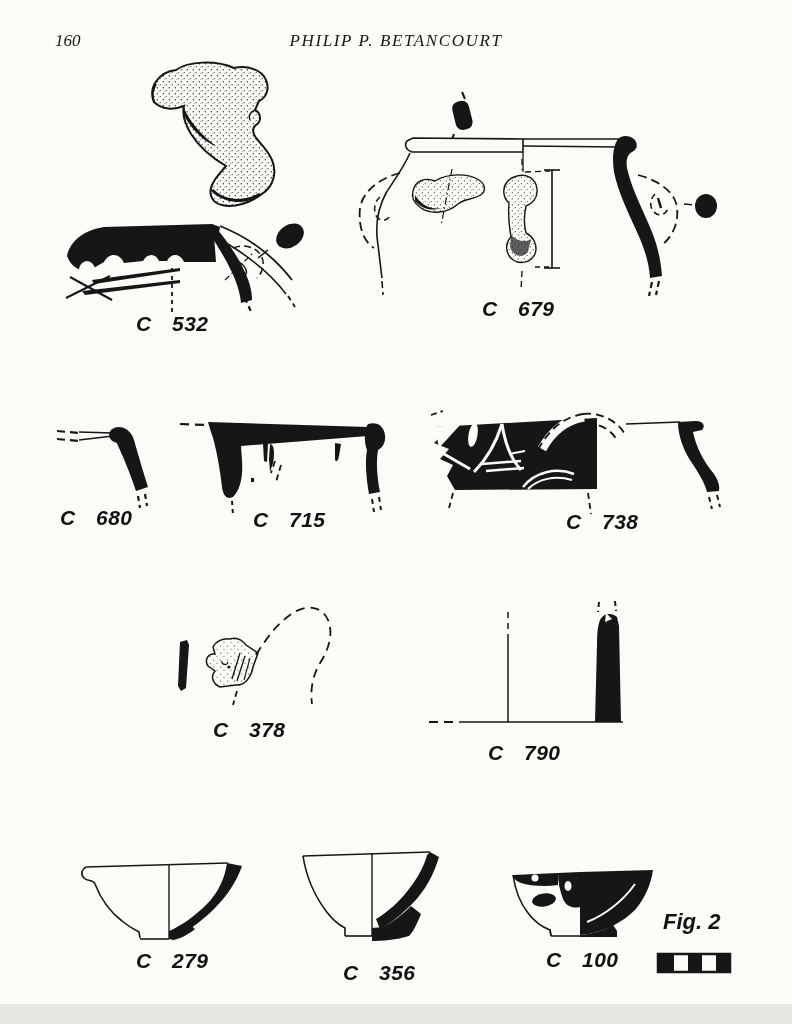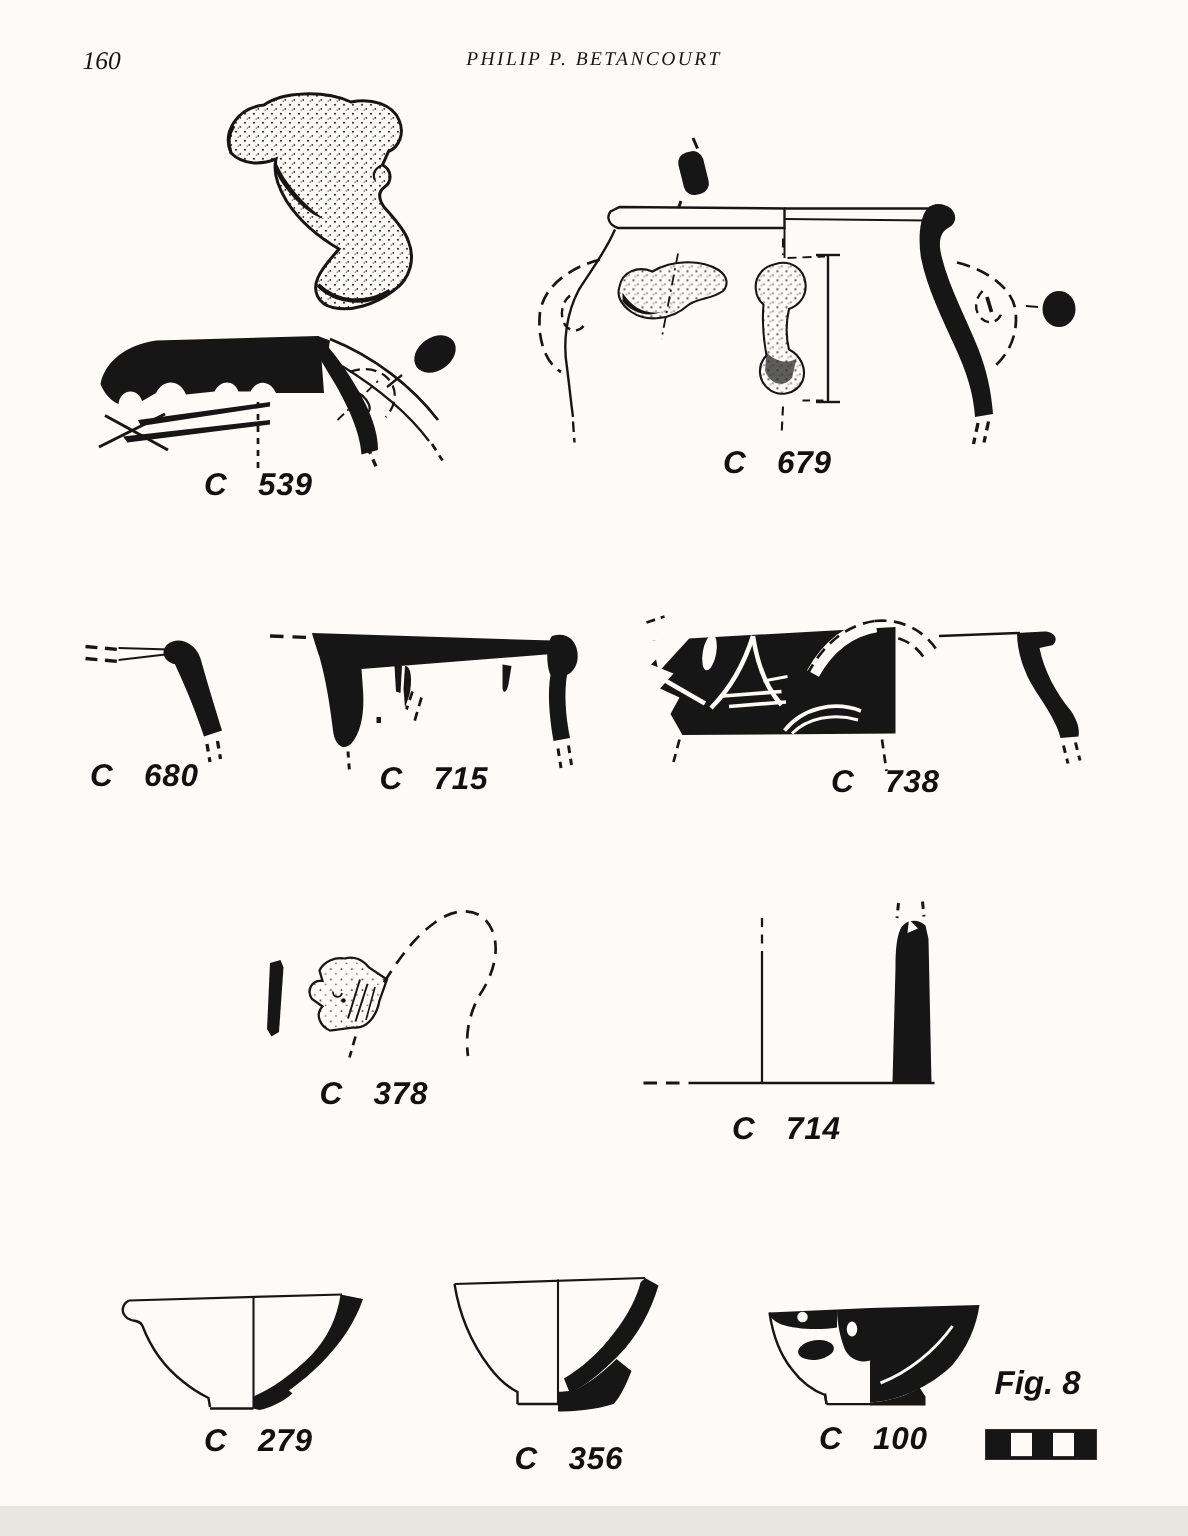--- a/index.html
+++ b/index.html
@@ -1,21 +1,21 @@
 <!DOCTYPE html>
 <html><head>
 <meta charset="utf-8">
 <style>
   html,body{margin:0;padding:0;background:#e8e6e1;}
   .page{position:relative;width:792px;height:1004px;background:#fcfbf8;margin:0 auto;
         font-family:"Liberation Sans",sans-serif;overflow:hidden;font-style:italic;}
   .pageno{position:absolute;left:55px;top:31px;font-family:"Liberation Serif",serif;
           font-size:17px;color:#161616;}
   .header{position:absolute;left:50%;top:31px;transform:translateX(-50%);
-          font-family:"Liberation Serif",serif;font-size:13px;letter-spacing:1.6px;color:#161616;}
+          font-family:"Liberation Serif",serif;font-size:17px;letter-spacing:1.6px;color:#161616;}
   .cat{position:absolute;font-weight:700;font-size:21px;color:#111;word-spacing:14px;
        letter-spacing:0.5px;white-space:nowrap;}
   .figcap{position:absolute;left:663px;top:909px;font-weight:700;font-size:22px;color:#111;}
   svg{position:absolute;overflow:visible;}
   .ink{fill:#161616;}
   .ln{fill:none;stroke:#161616;}
 </style>
 </head>
 <body>
 
@@ -52,21 +52,21 @@
     <ellipse class="ln" cx="176" cy="50" rx="10" ry="5.5" transform="rotate(40 176 50)" stroke-width="1.5"></ellipse>
     <path class="ln" d="M163,62 L190,36" stroke-width="1.2" stroke-dasharray="6 3 1.5 3"></path>
     <path class="ln" d="M196,40 L206,32" stroke-width="1.5"></path>
     <ellipse class="ink" cx="228" cy="18" rx="15" ry="11" transform="rotate(-35 228 18)"></ellipse>
     <path class="ink" d="M30,62 L118,50 L118,53 L32,66 Z"></path>
     <path class="ink" d="M20,73 L118,62 L118,65 L23,77 Z"></path>
     <path class="ln" d="M4,80 L48,58" stroke-width="2"></path>
     <path class="ln" d="M8,59 L50,82" stroke-width="2"></path>
     <path class="ln" d="M110,50 L110,97" stroke-width="1.8" stroke-dasharray="4 4"></path>
   </svg>
-  <div class="cat" style="left:136px;top:312px">C 539</div>
+  <div class="cat" style="left:136px;top:312px">C 532</div>
 
   <svg style="left:355px;top:95px" width="390" height="205" viewBox="0 0 390 205">
     <defs>
       <pattern id="st2" width="6" height="6" patternUnits="userSpaceOnUse">
         <circle cx="1.3" cy="1.8" r="0.65" fill="#2a2a2a"></circle>
         <circle cx="4.3" cy="4.5" r="0.55" fill="#2a2a2a"></circle>
         <circle cx="2.6" cy="5.3" r="0.4" fill="#2a2a2a"></circle>
       </pattern>
     </defs>
     <g transform="rotate(-14 107 21)">
@@ -151,21 +151,21 @@
     <path class="ln" d="M158,11 C176,9 193,18 201,33" stroke-width="1.8" stroke-dasharray="8 5"></path>
     <path class="ln" d="M161,21 C175,20 187,27 193,39" stroke-width="1.8" stroke-dasharray="8 5"></path>
     <path class="ln" d="M201,21 L255,19" stroke-width="1.6"></path>
     <path class="ink" d="M253,19 L271,18 C278,18 281,23 277,27 L268,29 C271,44 279,59 289,71 C293,77 295,83 294,88 L282,89 C280,80 273,69 265,57 C258,46 253,32 253,19 Z"></path>
     <path class="ln" d="M284,94 L287,106" stroke-width="2" stroke-dasharray="5 4"></path>
     <path class="ln" d="M292,92 L295,104" stroke-width="2" stroke-dasharray="5 4"></path>
     <path class="ln" d="M28,90 L24,105" stroke-width="1.8" stroke-dasharray="6 4"></path>
     <path class="ln" d="M6,12 L18,8" stroke-width="1.8" stroke-dasharray="6 4"></path>
     <path class="ln" d="M163,90 L166,111" stroke-width="1.8" stroke-dasharray="6 4"></path>
   </svg>
-  <div class="cat" style="left:554px;top:510px">C 738</div>
+  <div class="cat" style="left:566px;top:510px">C 738</div>
 
   <svg style="left:170px;top:595px" width="175" height="120" viewBox="0 0 175 120">
     <defs>
       <pattern id="st3" width="7" height="7" patternUnits="userSpaceOnUse">
         <circle cx="1.6" cy="2" r="0.6" fill="#2a2a2a"></circle>
         <circle cx="5" cy="5.2" r="0.5" fill="#2a2a2a"></circle>
       </pattern>
     </defs>
     <path class="ink" d="M10,47 L17,45 L19,50 L16,93 L11,96 L8,91 Z"></path>
     <path d="M60,44 C66,42 72,45 76,50 L88,58 L83,72 C81,83 74,91 66,90 L50,92 C43,89 40,81 45,76 L38,71 C34,65 38,58 45,59 L43,52 C46,46 53,43 60,44 Z" fill="url(#st3)" stroke="#161616" stroke-width="1.5"></path>
@@ -182,21 +182,21 @@
   <svg style="left:425px;top:600px" width="220" height="130" viewBox="0 0 220 130">
     <path class="ln" d="M4,122 L32,122" stroke-width="2" stroke-dasharray="9 6"></path>
     <path class="ln" d="M34,122 L198,122" stroke-width="1.7"></path>
     <path class="ln" d="M83,12 L83,40" stroke-width="1.5" stroke-dasharray="6 5"></path>
     <path class="ln" d="M83,40 L83,122" stroke-width="1.5"></path>
     <path class="ink" d="M175,20 C178,13 187,12 192,17 L194,26 L196,122 L170,122 L172,45 C172,32 173,25 175,20 Z"></path>
     <path d="M181,13 L187,19 L180,22 Z" fill="#fcfbf8"></path>
     <path class="ln" d="M174,2 L173,12" stroke-width="2" stroke-dasharray="5 4"></path>
     <path class="ln" d="M190,1 L191,11" stroke-width="2" stroke-dasharray="5 4"></path>
   </svg>
-  <div class="cat" style="left:488px;top:741px">C 714</div>
+  <div class="cat" style="left:488px;top:741px">C 790</div>
 
   <svg style="left:78px;top:855px" width="182" height="90" viewBox="0 0 182 90">
     <path class="ln" d="M8,12 L150,8" stroke-width="1.5"></path>
     <path class="ln" d="M8,12 C4,14 2,19 6,23 C10,27 15,24 17,29 C22,42 31,56 44,66 C50,71 57,75 61,77 L62,83" stroke-width="1.6"></path>
     <path class="ln" d="M62,84 L91,84" stroke-width="1.6"></path>
     <path class="ln" d="M91,9 L91,84" stroke-width="1.4"></path>
     <path class="ink" d="M149,8 L164,11 C159,26 149,41 136,54 C124,66 110,76 98,82 L91,84 L91,76 C103,71 117,61 129,49 C140,38 147,23 149,8 Z"></path>
     <path class="ink" d="M91,84 L91,77 C97,76 104,73 110,68 L117,74 C110,80 101,84 95,85 Z"></path>
   </svg>
   <div class="cat" style="left:136px;top:949px">C 279</div>
@@ -219,21 +219,21 @@
     <circle cx="30" cy="13" r="3.5" fill="#fcfbf8"></circle>
     <path class="ink" d="M53,8 L75,7 L75,42 C68,44 61,41 58,34 C55,26 53,17 53,8 Z"></path>
     <ellipse cx="63" cy="21" rx="3.5" ry="5" fill="#fcfbf8"></ellipse>
     <ellipse class="ink" cx="39" cy="35" rx="12" ry="6.5" transform="rotate(-8 39 35)"></ellipse>
     <path class="ink" d="M75,7 L148,5 C146,19 140,33 130,45 C118,57 100,66 84,69 L75,70 Z"></path>
     <path d="M82,57 C100,50 118,36 130,19" fill="none" stroke="#fcfbf8" stroke-width="2"></path>
     <path class="ink" d="M75,70 L84,69 C94,67 102,64 108,60 L112,66 L112,72 L75,72 Z"></path>
   </svg>
   <div class="cat" style="left:546px;top:948px">C 100</div>
 
-  <div class="figcap">Fig. 8</div>
+  <div class="figcap">Fig. 2</div>
   <svg style="left:656px;top:952px" width="76" height="22" viewBox="0 0 76 22">
     <rect class="ink" x="2" y="2" width="16" height="18"></rect>
     <rect x="18" y="2" width="14" height="18" fill="#fcfbf8"></rect>
     <rect class="ink" x="32" y="2" width="14" height="18"></rect>
     <rect x="46" y="2" width="14" height="18" fill="#fcfbf8"></rect>
     <rect class="ink" x="60" y="2" width="14" height="18"></rect>
     <rect x="2" y="2" width="72" height="18" fill="none" stroke="#161616" stroke-width="2.5"></rect>
   </svg>
 
 </div>

